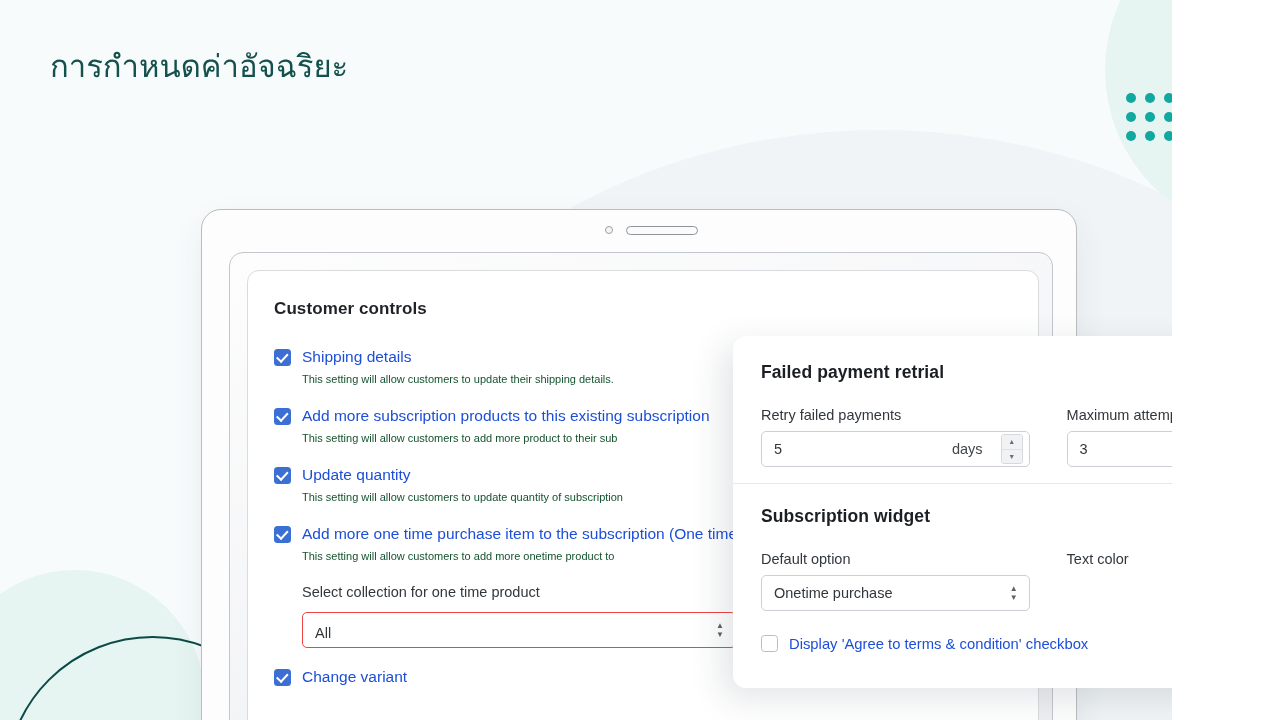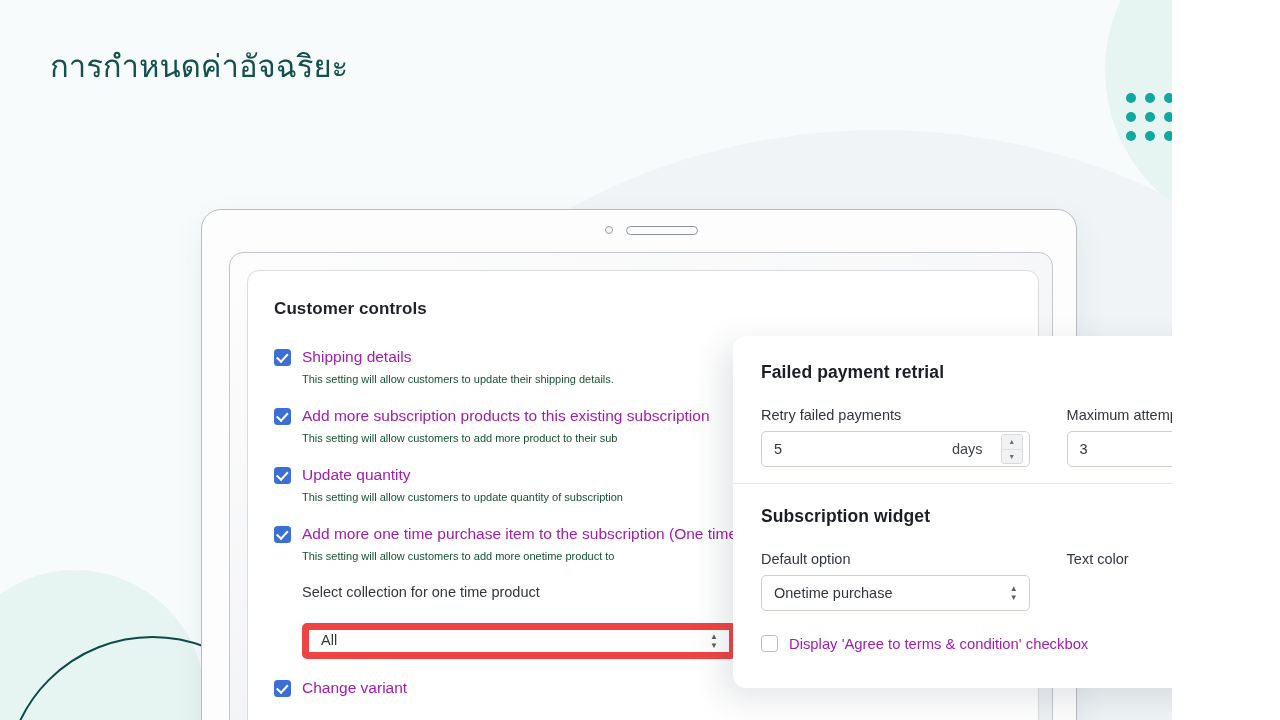--- a/index.html
+++ b/index.html
@@ -140,44 +140,44 @@
     left: 5.4px; top: 2.6px;
     width: 4.5px; height: 8.6px;
     border: solid #ffffff;
     border-width: 0 2.1px 2.1px 0;
     transform: rotate(43deg);
   }
   .cb.off { background: #ffffff; border: 1.4px solid #b9bdc2; }
   .cb.off::after { display: none; }
   .check-label {
     font-size: 15.5px;
-    color: #a21caf;
+    color: #1d4ed8;
     white-space: nowrap;
   }
   .check-desc {
     font-size: 11px;
     color: #14532d;
     margin: 7px 0 0 28px;
     white-space: nowrap;
   }
 
   .field-group { margin: 0 0 20px 28px; }
   .field-label {
     font-size: 14.5px;
     color: #31373d;
-    margin-bottom: 23px;
+    margin-bottom: 12px;
   }
   .select-box {
     position: relative;
     width: 434px; height: 36px;
-    border: 7px solid #ef4444;
+    border: 1px solid #ef4444;
     border-radius: 5px;
     background: #ffffff;
-    display: flex; align-items: flex-end;
-    padding: 4px 12px;
+    display: flex; align-items: flex-start;
+    padding: 12px 12px;
     font-size: 14.5px;
     color: #31373d;
   }
   .sel-arrows {
     position: absolute; right: 11px; top: 50%;
     transform: translateY(-50%);
     display: flex; flex-direction: column; gap: 3px;
     color: #5c6166;
     font-size: 8px; line-height: 6px;
   }

